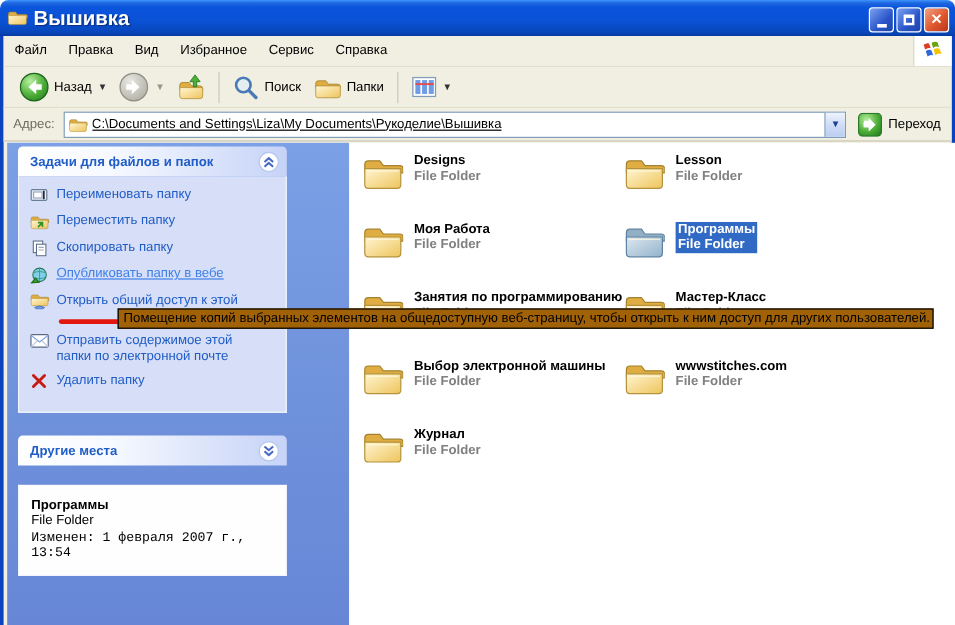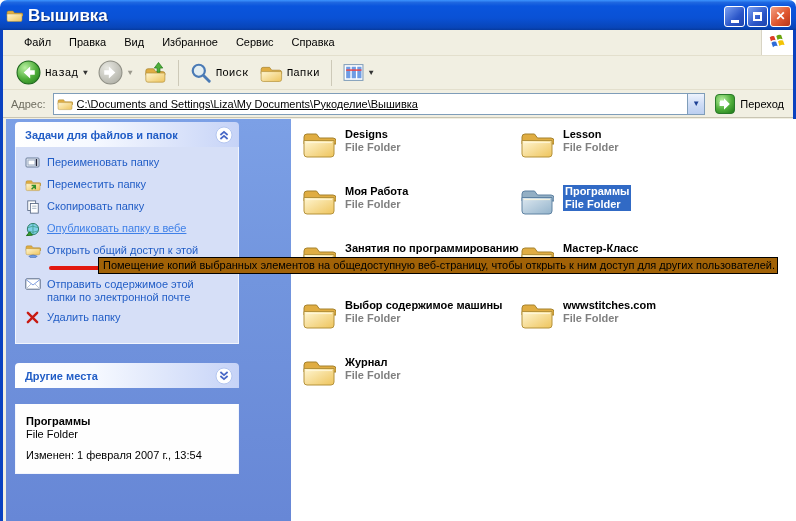--- a/index.html
+++ b/index.html
@@ -20,29 +20,29 @@
   .btn-min,.btn-max { background:linear-gradient(135deg,#7ba1f2,#2a55c8 60%,#1e44ad); }
   .btn-close { background:linear-gradient(135deg,#f3a183,#e0572f 55%,#b7371a); }
   .glyph-min { width:8px; height:3px; background:#fff; margin-top:10px; }
   .glyph-max { width:9px; height:9px; border:2px solid #fff; border-top-width:3px; }
   .glyph-x { color:#fff; font-weight:bold; font-size:12px; line-height:12px; }
 
   
   .frame { position:absolute; left:0; top:30px; width:796px; height:491px;
     border-left:3px solid #0a42c0; border-right:3px solid #0a42c0; background:#f1efe2; }
   .menubar { height:26px; background:#f1efe2; border-bottom:1px solid #e3dfcd;
-    display:flex; align-items:stretch;padding-left:12px; }
+    display:flex; align-items:stretch; }
   .menu-item { padding:0 9px; line-height:25px; color:#000; }
   .winlogo { margin-left:auto; width:32px; background:#fff; display:flex;
     align-items:center; justify-content:center; border-left:1px solid #d8d4c4; }
   .toolbar { height:34px; display:flex; align-items:center; padding-left:8px;
     background:#f1efe2; border-bottom:1px solid #e3dfcd; }
   .tb-group { display:flex; align-items:center; height:100%; }
   .tb-sep { width:1px; height:26px; background:#cdc9b8; margin:0 6px; }
-  .tb-btn { display:flex; align-items:center; gap:4px; padding:2px 5px;font-family:Liberation Mono, monospace; }
+  .tb-btn { display:flex; align-items:center; gap:4px; padding:2px 5px; }
   .tb-label { color:#000; }
   .caret { font-size:8px; color:#333; margin-left:1px; }
   .caret.dis { color:#9a988c; }
 
   
   .addressbar { height:28px; display:flex; align-items:center; padding:0 6px 0 8px;
     background:#f1efe2; border-bottom:1px solid #c9c5b3; }
   .addr-label { color:#6e6d60; margin-right:7px; }
   .addr-combo { flex:1; height:22px; background:#fff; border:1px solid #7f9db9;
     display:flex; align-items:center; padding-left:3px; }
@@ -68,21 +68,21 @@
     padding:9px 6px 10px 8px; }
   .task-item { display:flex; align-items:flex-start; gap:6px; margin-bottom:7px; }
   .task-icon { width:17px; height:15px; flex:0 0 17px; display:flex; justify-content:center; }
   .task-label { color:#215dc6; line-height:13px; max-width:170px; }
   .task-item.hovered .task-label { color:#3f80e8; text-decoration:underline; }
   .task-item.obscured { padding-bottom:12px; }
   .details-body { background:#fefefe; border:1px solid #f2f5fd; border-top:none;
     padding:11px 8px 12px 10px; color:#000; }
   .det-name { font-weight:bold; }
   .det-type { margin-top:1px; }
-  .det-mod { margin-top:9px; }
+  .det-mod { margin-top:3px;font-family:Liberation Mono, monospace; }
 
   .main { flex:1; background:#fff; padding:9px 0 0 11px; }
   .grid { display:grid; grid-template-columns:218px 218px; grid-auto-rows:57px; }
   .cell { display:flex; align-items:flex-start; gap:9px; }
   .cell .ftext { margin-top:0; line-height:13px;font-weight:bold; }
   .fname { color:#000; }
   .ftype { color:#808080; }
   .cell.selected .ftext { background:#316ac5; padding:0 2px; }
   .cell.selected .fname, .cell.selected .ftype { color:#fff; display:block; }
   .f-back { fill:#e0ad42; stroke:#a5822d; stroke-width:1; }
@@ -412,21 +412,21 @@
                 <div class="ftype">File Folder</div>
               </div>
             </div>
             <div class="cell">
               <svg width="34" height="31" viewBox="0 0 34 31">
                 <path class="f-back" d="M2 9 q0-3 3-3 h9.5 l3 4 h13.5 q3 0 3 3 v3 H2 z"></path>
                 <path class="f-front" d="M2 12.5 h30 v13.5 q0 3-3 3 H5 q-3 0-3-3 z"></path>
                 <path d="M4 14.5 h26" stroke="#fff8dd" stroke-width="1.2" fill="none" opacity="0.8"></path>
               </svg>
               <div class="ftext">
-                <div class="fname">Выбор содержимое машины</div>
+                <div class="fname">Выбор электронной машины</div>
                 <div class="ftype">File Folder</div>
               </div>
             </div>
             <div class="cell">
               <svg width="34" height="31" viewBox="0 0 34 31">
                 <path class="f-back" d="M2 9 q0-3 3-3 h9.5 l3 4 h13.5 q3 0 3 3 v3 H2 z"></path>
                 <path class="f-front" d="M2 12.5 h30 v13.5 q0 3-3 3 H5 q-3 0-3-3 z"></path>
                 <path d="M4 14.5 h26" stroke="#fff8dd" stroke-width="1.2" fill="none" opacity="0.8"></path>
               </svg>
               <div class="ftext">

